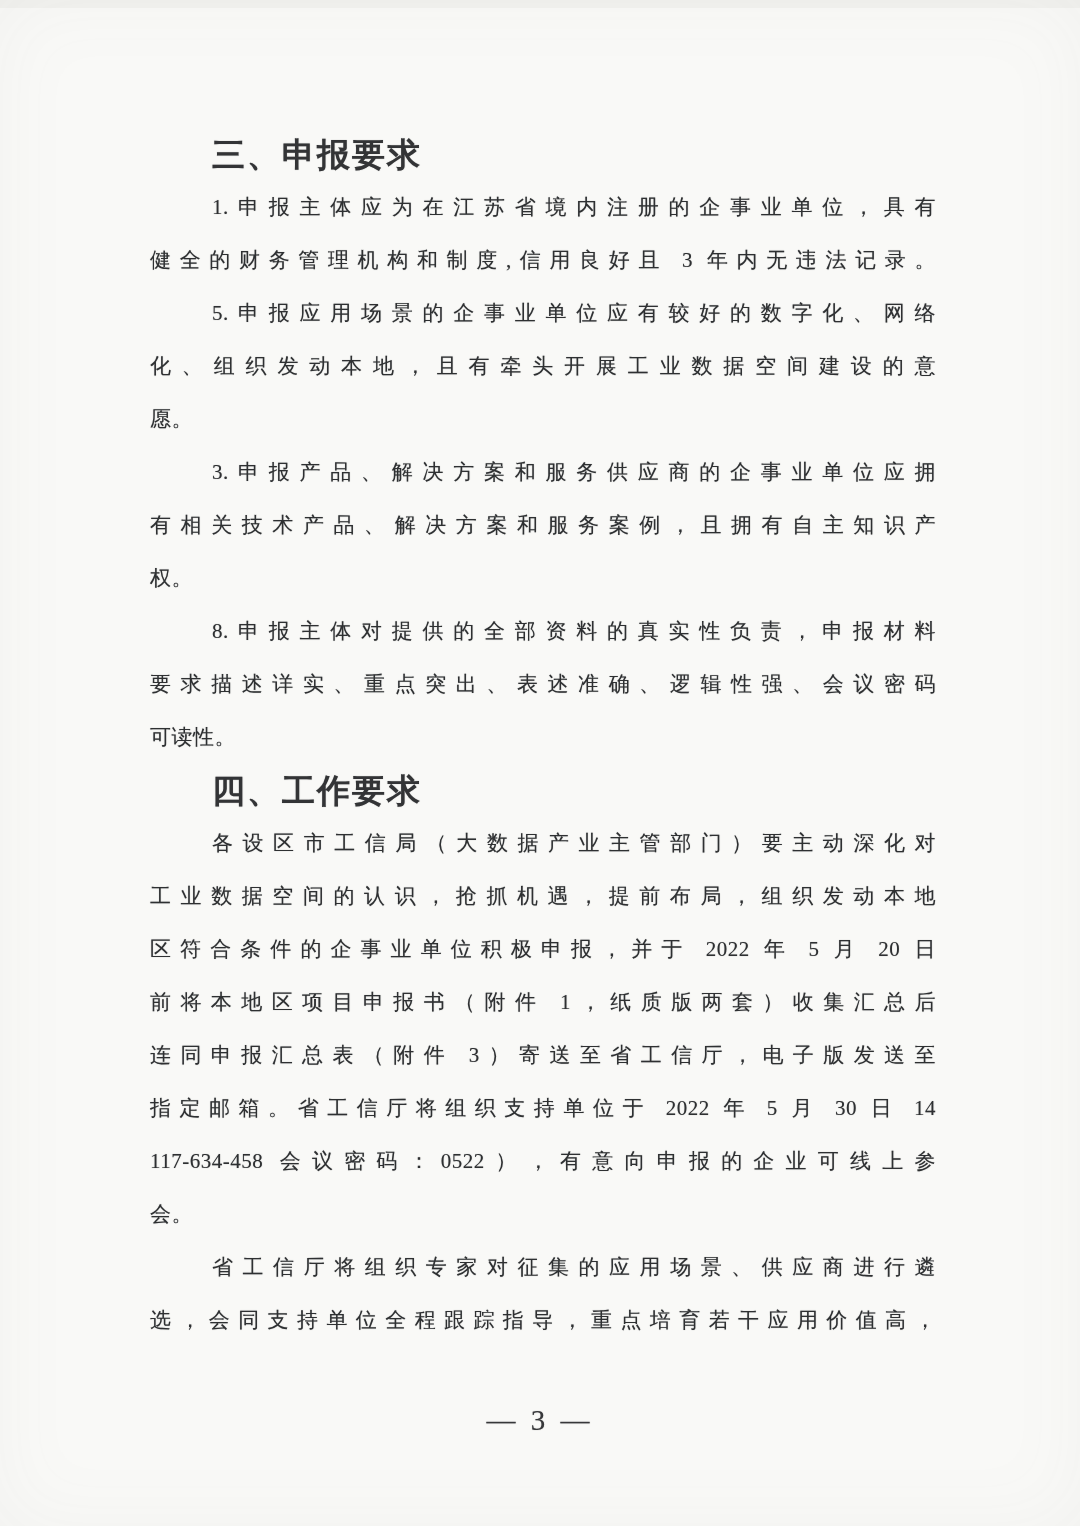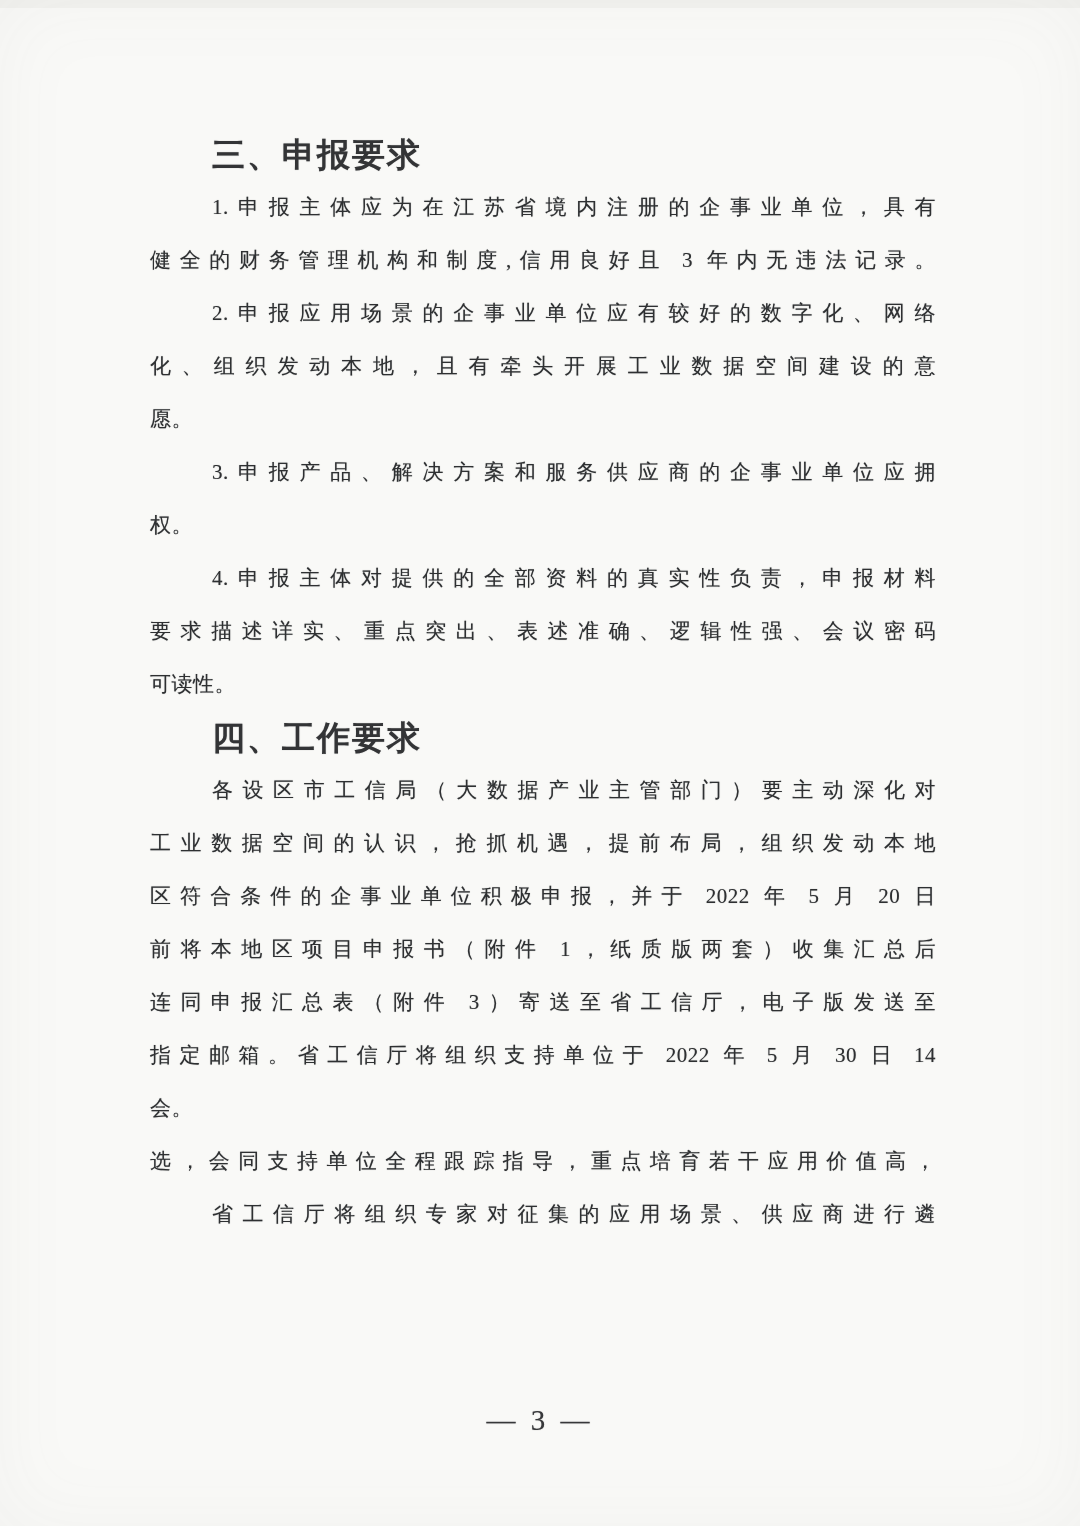--- a/index.html
+++ b/index.html
@@ -69,33 +69,35 @@
   }
 </style>
 </head>
 <body>
 
 <div class="page">
   <div class="content" id="doc-lines">
       <div class="line heading indent">三、申报要求</div>
       <div class="line body indent fill">1.申报主体应为在江苏省境内注册的企事业单位，具有</div>
       <div class="line body fill">健全的财务管理机构和制度,信用良好且 3 年内无违法记录。</div>
-      <div class="line body indent fill">2.申报应用场景的企事业单位应有较好的数字化、网络</div>
+      <div class="line body indent fill">5.申报应用场景的企事业单位应有较好的数字化、网络</div>
       <div class="line body fill">化、组织发动本地，且有牵头开展工业数据空间建设的意</div>
       <div class="line body">愿。</div>
       <div class="line body indent fill">3.申报产品、解决方案和服务供应商的企事业单位应拥</div>
+      <div class="line body fill">有相关技术产品、解决方案和服务案例，且拥有自主知识产</div>
       <div class="line body">权。</div>
-      <div class="line body indent fill">4.申报主体对提供的全部资料的真实性负责，申报材料</div>
+      <div class="line body indent fill">8.申报主体对提供的全部资料的真实性负责，申报材料</div>
       <div class="line body fill">要求描述详实、重点突出、表述准确、逻辑性强、会议密码</div>
       <div class="line body">可读性。</div>
       <div class="line heading indent">四、工作要求</div>
       <div class="line body indent fill">各设区市工信局（大数据产业主管部门）要主动深化对</div>
       <div class="line body fill">工业数据空间的认识，抢抓机遇，提前布局，组织发动本地</div>
       <div class="line body fill">区符合条件的企事业单位积极申报，并于 2022 年 5 月 20 日</div>
       <div class="line body fill">前将本地区项目申报书（附件 1，纸质版两套）收集汇总后</div>
       <div class="line body fill">连同申报汇总表（附件 3）寄送至省工信厅，电子版发送至</div>
       <div class="line body fill">指定邮箱。省工信厅将组织支持单位于 2022 年 5 月 30 日 14</div>
+      <div class="line body fill">117-634-458 会议密码：0522），有意向申报的企业可线上参</div>
       <div class="line body">会。</div>
+      <div class="line body indent fill">省工信厅将组织专家对征集的应用场景、供应商进行遴</div>
       <div class="line body fill">选，会同支持单位全程跟踪指导，重点培育若干应用价值高，</div>
-      <div class="line body indent fill">省工信厅将组织专家对征集的应用场景、供应商进行遴</div>
     </div>
   <div class="footer">— 3 —</div>
 </div>
 
 </body></html>

